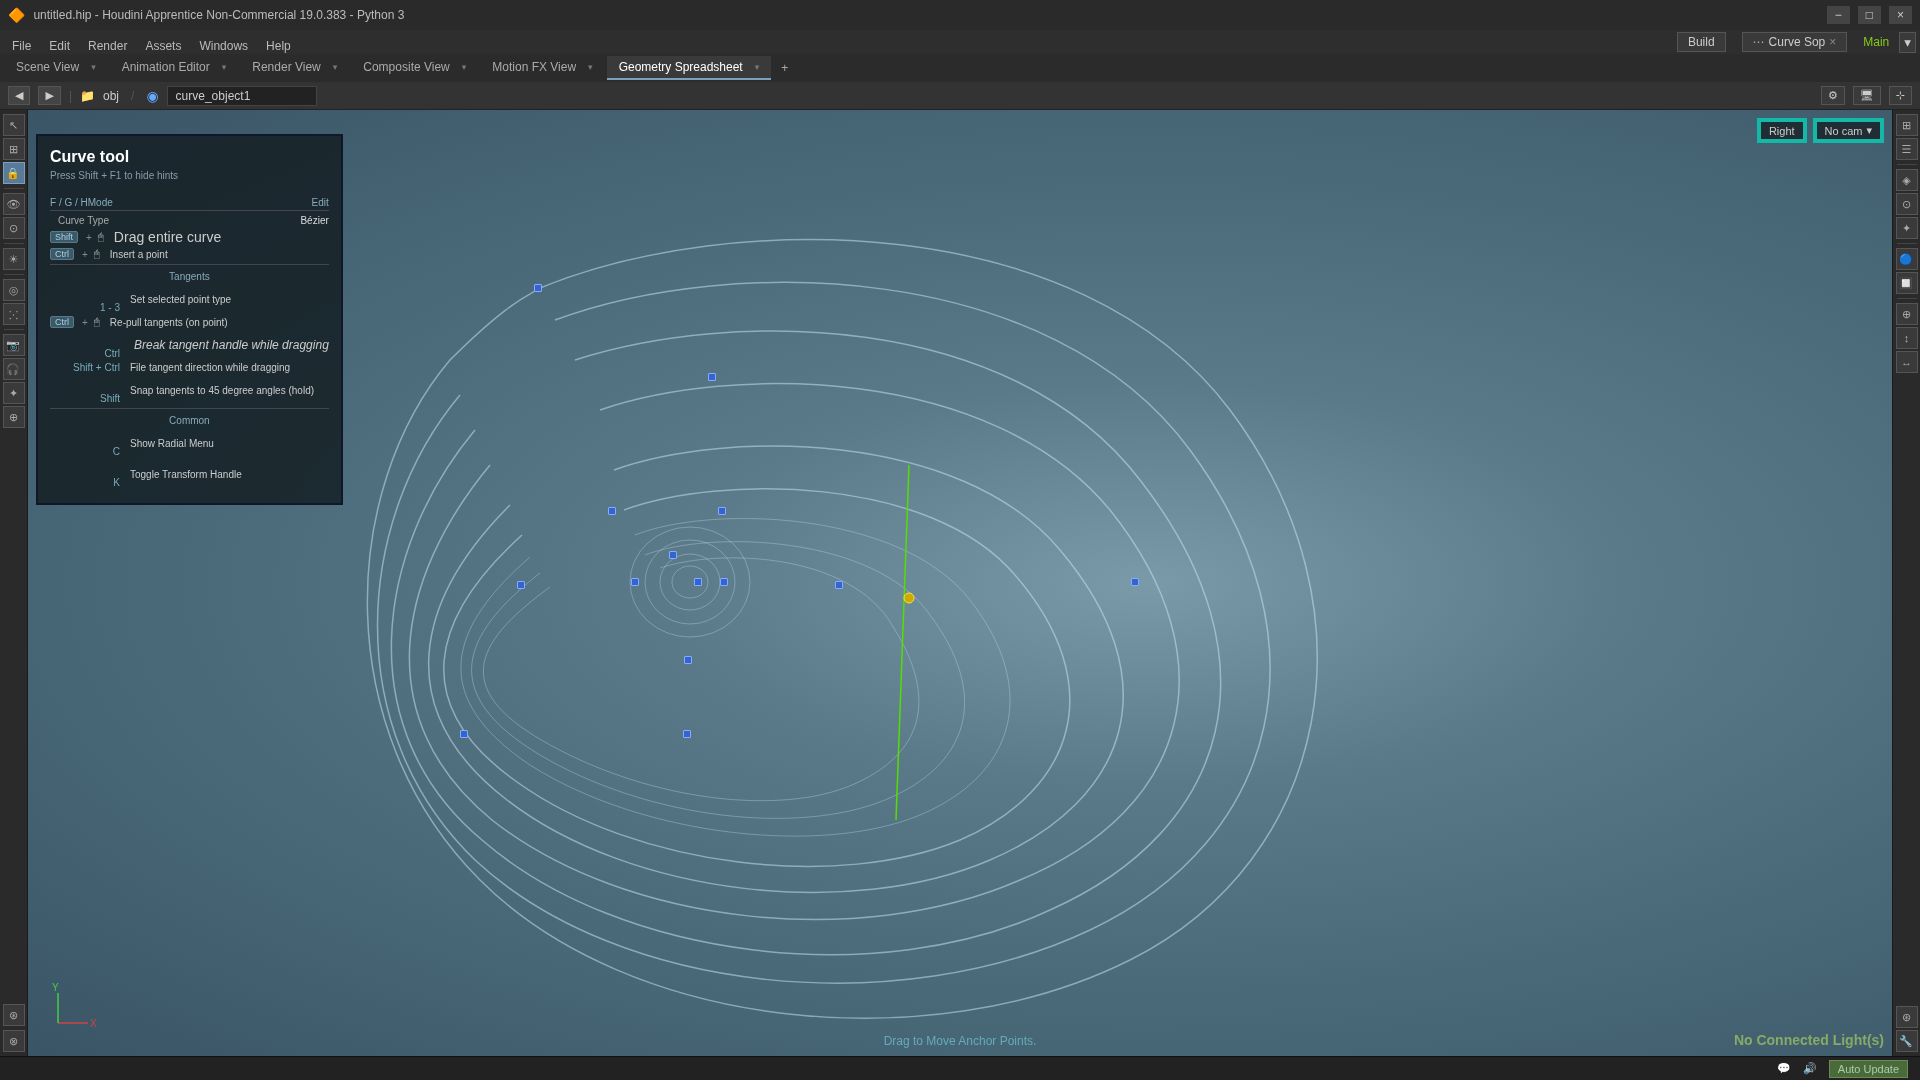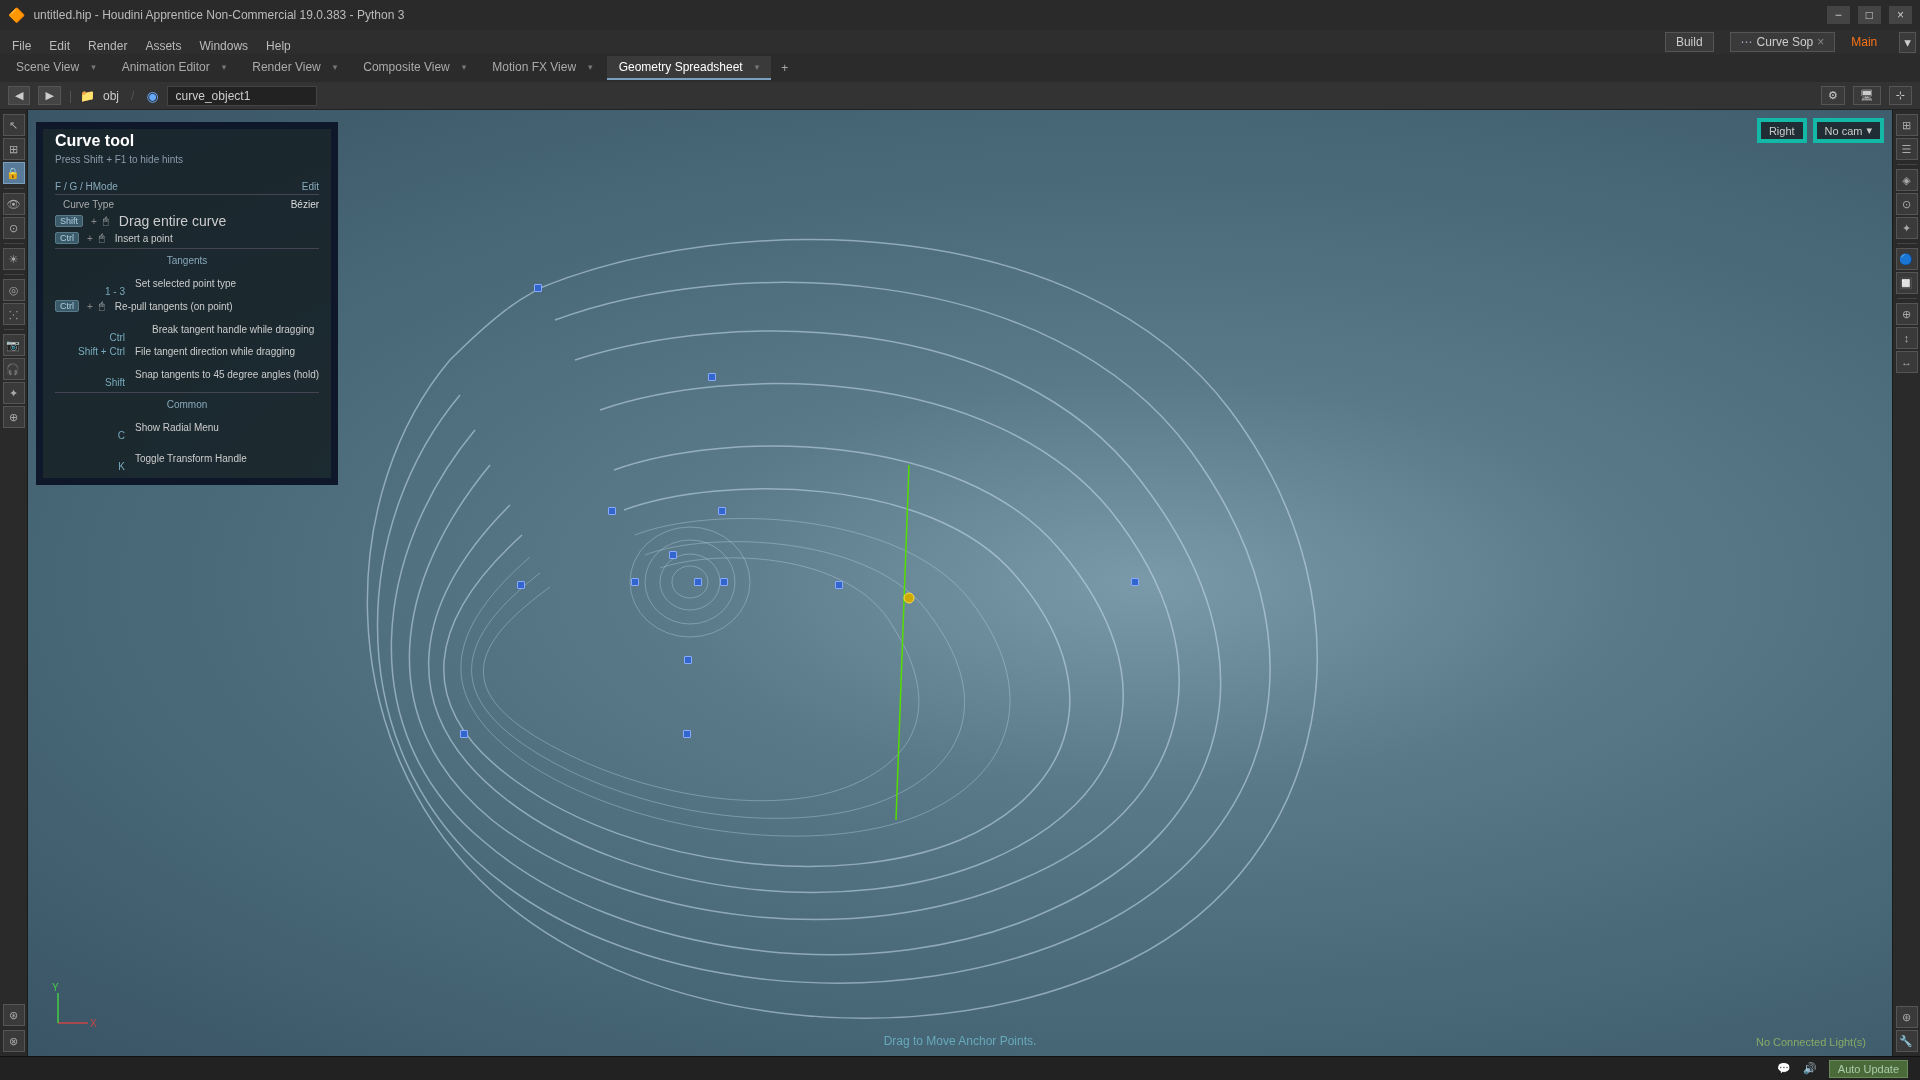--- a/index.html
+++ b/index.html
@@ -63,23 +63,23 @@
     }
 
     
     .vp-bg {
       position: absolute; top: 0; left: 0; width: 100%; height: 100%;
       background: radial-gradient(ellipse at 60% 50%, #7a9aaa 0%, #5a7a8a 30%, #4a6a7a 60%, #3a5565 100%);
     }
 
     
     .hint-panel {
-      position: absolute; top: 12px; left: 8px;
-      background: rgba(20, 30, 35, 0.85); border: 7px solid #0f172a;
-      padding: 3px 12px; min-width: 300px; color: #ccc; font-size: 11px;
+      position: absolute; top: 24px; left: 8px;
+      background: rgba(20, 30, 35, 0.85); border: 2px solid #0f172a;
+      padding: 12px 12px; min-width: 300px; color: #ccc; font-size: 11px;
     }
     .hint-title { font-size: 16px; font-weight: bold; color: #fff; margin-bottom: 4px; }
     .hint-subtitle { font-size: 10px; color: #8a9aaa; margin-bottom: 16px; }
     .hint-section-header {
       display: flex; justify-content: space-between; border-bottom: 1px solid #445;
       padding-bottom: 2px; margin-bottom: 4px; color: #8ab; font-size: 10px;
     }
     .hint-row { display: flex; align-items: center; gap: 6px; margin: 3px 0; }
     .hint-key { color: #7ab; font-size: 10px; min-width: 70px; text-align: right; margin-top: 17px; }
     .hint-modifier { 
@@ -87,21 +87,21 @@
       border-radius: 2px; padding: 0px 4px; font-size: 9px; color: #acd; margin-right: 2px;
     }
     .hint-section-title { text-align: center; color: #8ab; font-size: 10px; margin: 6px 0 3px; }
     .hint-divider { border: none; border-top: 1px solid #445; margin: 4px 0; }
 
     
     .vp-label-right { position: absolute; top: 8px; right: 8px; color: #ccc; font-size: 11px; display: flex; gap: 6px; }
     .vp-dropdown { background: rgba(30,40,45,0.9); border: 4px solid #14b8a6; padding: 2px 8px; cursor: pointer; font-size: 11px; }
 
     .vp-bottom-text { position: absolute; bottom: 8px; left: 50%; transform: translateX(-50%); color: #6ab; font-size: 12px; }
-    .vp-bottom-right { position: absolute; bottom: 8px; right: 26px; color: #8a6; font-size: 11px; }
+    .vp-bottom-right { position: absolute; bottom: 8px; right: 8px; color: #8a6; font-size: 14px; font-weight: bold; }
 
     
     .axis-indicator { position: absolute; bottom: 20px; left: 20px; }
 
     
     #statusbar {
       height: 24px; background: #222; display: flex; align-items: center;
       justify-content: space-between; padding: 0 12px; border-top: 1px solid #111;
     }
     .status-left { color: #888; font-size: 11px; }
@@ -142,21 +142,21 @@
   <span class="menu-item">Help</span>
   <span style="flex:1"></span>
   <button class="build-btn">Build</button>
   <span style="width:12px"></span>
   <div class="curve-sop-tab">
     <span style="color:#aac;">⋯</span>
     <span>Curve Sop</span>
     <span style="color:#888; cursor:pointer;">×</span>
   </div>
   <span style="width:12px"></span>
-  <span style="color:#f97316; margin-right:20px;">Main</span>
+  <span style="color:#84cc16; margin-right:8px;">Main</span>
   <button style="background:#3a3a3a;border:1px solid #555;color:#ccc;padding:2px 4px;cursor:pointer;">▾</button>
 </div>
 
 <div id="tabsbar">
   <div class="tab">
     <span>Scene View</span>
     <span style="font-size:9px;color:#777;">▾</span>
   </div>
   <div class="tab">
     <span>Animation Editor</span>
@@ -368,21 +368,21 @@
 
       <div class="hint-row">
         <span class="hint-modifier">Ctrl</span>
         <span style="color:#888; font-size:10px;"> + </span>
         <span style="font-size:10px;">🖱</span>
         <span style="color:#ccc; font-size:10px; margin-left:4px;">Re-pull tangents (on point)</span>
       </div>
 
       <div class="hint-row">
         <span class="hint-key">Ctrl</span>
-        <span style="color:#ccc; font-size:10px; margin-left:21px;">Break tangent handle while dragging</span>
+        <span style="color:#ccc; font-size:12px; margin-left:8px;font-style:italic;">Break tangent handle while dragging</span>
       </div>
 
       <div class="hint-row">
         <span style="color:#7ab; font-size:10px; min-width:70px; text-align:right;">Shift + Ctrl</span>
         <span style="color:#ccc; font-size:10px; margin-left:4px;">File tangent direction while dragging</span>
       </div>
 
       <div class="hint-row">
         <span class="hint-key">Shift</span>
         <span style="color:#ccc; font-size:10px; margin-left:4px;">Snap tangents to 45 degree angles (hold)</span>

